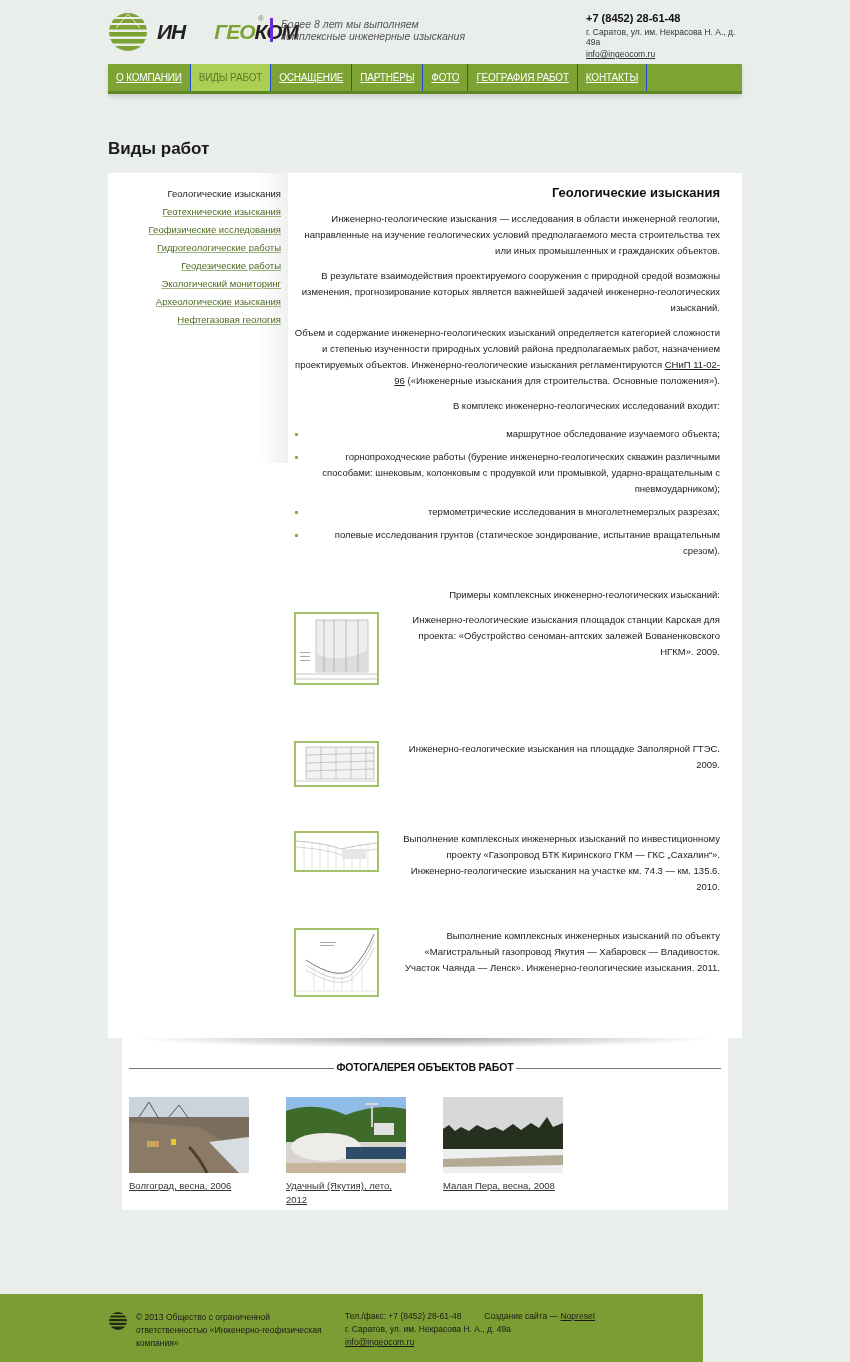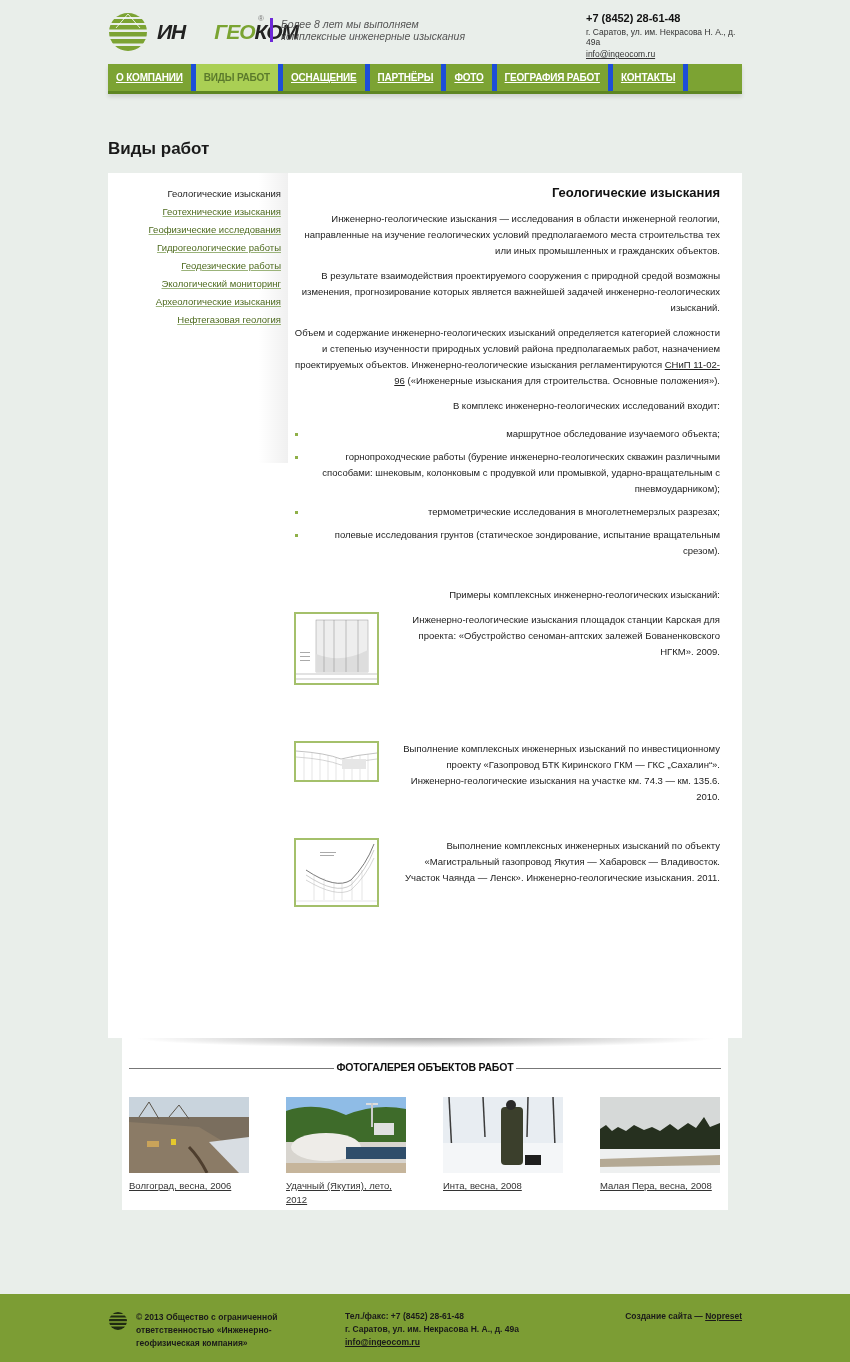--- a/index.html
+++ b/index.html
@@ -35,22 +35,22 @@
   .contacts .email { font-size: 8.5px; color: #333; margin-top: 2px; text-decoration: underline; display: inline-block; }
 
   
   .nav {
     position: absolute; left: 108px; top: 64px; width: 634px; height: 30px;
     background: #7ca333; border-bottom: 3px solid #5e8622;
     box-shadow: 0 3px 4px rgba(0,0,0,0.12); display: flex;
   }
   .nav-item {
     height: 27px; line-height: 27px; padding: 0 8px; font-size: 10px;
-    font-weight: bold; color: #fff; text-decoration: underline;
-    border-right: 5px solid #1d4ed8; letter-spacing: -0.2px;
+    font-weight: normal; color: #fff; text-decoration: underline;
+    border-right: 1px solid #1d4ed8; letter-spacing: -0.2px;
   }
   .nav-item.active { background: #aacf54; color: #5b7a2c; text-decoration: none; }
 
   
   .page-title {
     position: absolute; left: 108px; top: 139px; font-size: 17px;
     font-weight: bold; color: #1a1a1a;
   }
 
   
@@ -107,22 +107,22 @@
   .gallery-title::before { left: 0; }
   .gallery-title::after { right: 0; }
   .photos { position: absolute; left: 7px; top: 59px; display: flex; }
   .photo { width: 120px; margin-right: 37px; }
   .photo:last-child { margin-right: 0; }
   .photo .img { width: 120px; height: 76px; display: block; }
   .photo .caption { display: block; margin-top: 6px; font-size: 9.5px; line-height: 14px; color: #333; text-decoration: underline; }
 
   
   .footer {
-    position: absolute; left: 0; top: 1294px; width: 850px; height: 68px;
-    background: #7c9d34; color: #1a1a1a; font-size: 8.5px; line-height: 13px; font-weight: bold;
+    position: absolute; left: 0; top: 1294px; width: 703px; height: 68px;
+    background: #7c9d34; color: #1a1a1a; font-size: 8.5px; line-height: 13px;
   }
   .footer-logo { position: absolute; left: 109px; top: 18px; width: 18px; height: 18px; }
   .footer-copy { position: absolute; left: 136px; top: 17px; width: 190px; }
   .footer-contacts { position: absolute; left: 345px; top: 16px; }
   .footer-contacts .fmail { text-decoration: underline; }
   .footer-credit { position: absolute; right: 108px; top: 16px; }
   .footer-credit a { text-decoration: underline; }
 </style>
 </head>
 <body>
@@ -212,20 +212,38 @@
           <g fill="#aaa">
               <rect x="4" y="38" width="10" height="1"></rect>
               <rect x="4" y="42" width="10" height="1"></rect>
               <rect x="4" y="46" width="10" height="1"></rect>
             </g>
         </svg>
       </a>
       <div class="ex-text">Инженерно-геологические изыскания площадок станции Карская для проекта: «Обустройство сеноман-аптских залежей Бованенковского НГКМ». 2009.</div>
     </div>
 
+    <div class="example" style="margin-bottom:40px; min-height:50px">
+      <a class="thumb" style="height:46px">
+        <svg width="81" height="42" viewBox="0 0 81 42">
+          <rect x="10" y="4" width="68" height="32" fill="#f2f2f2" stroke="#999" stroke-width="0.5"></rect>
+          <g stroke="#999" stroke-width="0.5">
+            <line x1="10" y1="12" x2="78" y2="10"></line>
+              <line x1="10" y1="20" x2="78" y2="18"></line>
+              <line x1="10" y1="28" x2="78" y2="26"></line>
+            <line x1="25" y1="4" x2="25" y2="36"></line>
+              <line x1="40" y1="4" x2="40" y2="36"></line>
+              <line x1="55" y1="4" x2="55" y2="36"></line>
+              <line x1="70" y1="4" x2="70" y2="36"></line>
+            <line x1="0" y1="38" x2="81" y2="38"></line>
+          </g>
+        </svg>
+      </a>
+      <div class="ex-text">Инженерно-геологические изыскания на площадке Заполярной ГТЭС. 2009.</div>
+    </div>
 
     <div class="example" style="margin-bottom:33px; min-height:56px">
       <a class="thumb" style="height:41px">
         <svg width="81" height="37" viewBox="0 0 81 37">
           <path d="M0 8 Q30 10 45 16 Q60 12 81 10" fill="none" stroke="#999" stroke-width="0.6"></path>
           <path d="M0 14 Q30 16 45 22 Q60 18 81 16" fill="none" stroke="#aaa" stroke-width="0.5"></path>
           <g stroke="#bbb" stroke-width="0.4">
             <line x1="8" y1="10" x2="8" y2="37"></line>
               <line x1="16" y1="10" x2="16" y2="37"></line>
               <line x1="24" y1="10" x2="24" y2="37"></line>
@@ -294,36 +312,20 @@
         <rect x="88" y="26" width="20" height="12" fill="#e0e0e0"></rect>
         <rect y="45" width="120" height="31" fill="#d8d5cf"></rect>
         <ellipse cx="40" cy="50" rx="35" ry="14" fill="#eeece8"></ellipse>
         <rect x="60" y="50" width="60" height="12" fill="#2f4d6a"></rect>
         <rect y="66" width="120" height="10" fill="#c6b59b"></rect>
       </svg>
       <a class="caption">Удачный (Якутия), лето, 2012</a>
     </div>
     <div class="photo">
       <svg class="img" viewBox="0 0 120 76" preserveAspectRatio="none">
-        <rect width="120" height="76" fill="#e8edf2"></rect>
-        <g stroke="#3b3b3b" stroke-width="1.5">
-            <line x1="6" y1="0" x2="10" y2="76"></line>
-            <line x1="40" y1="0" x2="42" y2="40"></line>
-            <line x1="85" y1="0" x2="84" y2="40"></line>
-            <line x1="110" y1="0" x2="112" y2="50"></line>
-          </g>
-        <rect y="46" width="120" height="30" fill="#f4f6f8"></rect>
-        <rect x="58" y="10" width="22" height="58" rx="4" fill="#3b3f2c"></rect>
-        <circle cx="68" cy="8" r="5" fill="#2a2a2a"></circle>
-        <rect x="82" y="58" width="16" height="10" fill="#1e1e1e"></rect>
-      </svg>
-      <a class="caption">Инта, весна, 2008</a>
-    </div>
-    <div class="photo">
-      <svg class="img" viewBox="0 0 120 76" preserveAspectRatio="none">
         <rect width="120" height="76" fill="#d6d9d8"></rect>
         <path d="M0 40 L0 32 L6 28 L12 34 L18 30 L26 34 L34 28 L44 33 L52 30 L60 34 L70 27 L78 33 L88 26 L96 31 L104 20 L110 30 L120 26 L120 60 L0 60 Z" fill="#26301f"></path>
         <rect y="52" width="120" height="24" fill="#eef0f0"></rect>
         <path d="M0 62 L120 58 L120 68 L0 70 Z" fill="#9b8a6c" opacity="0.7"></path>
       </svg>
       <a class="caption">Малая Пера, весна, 2008</a>
     </div>
   </div>
 </div>
 

